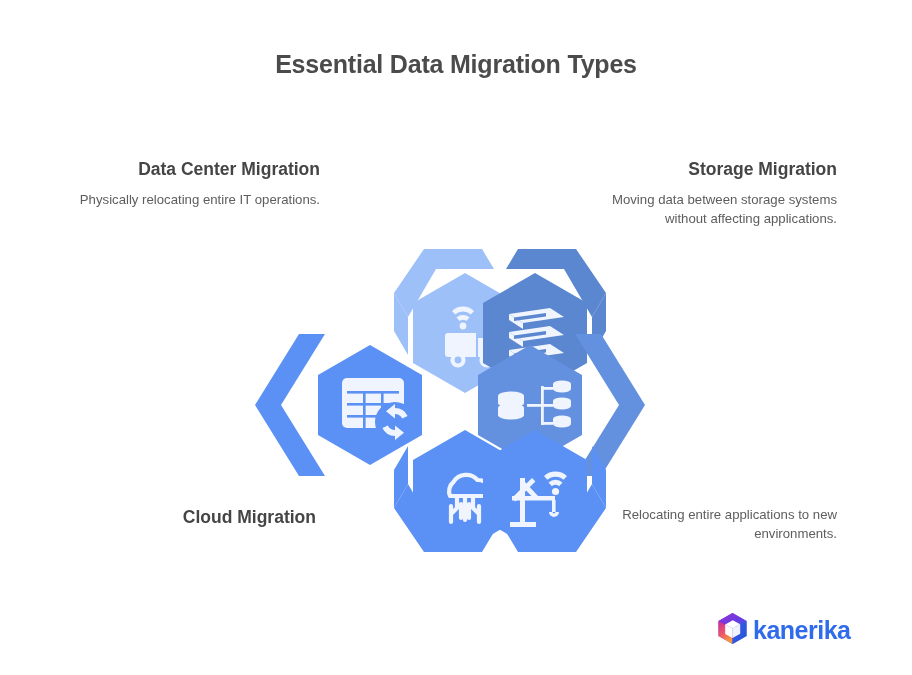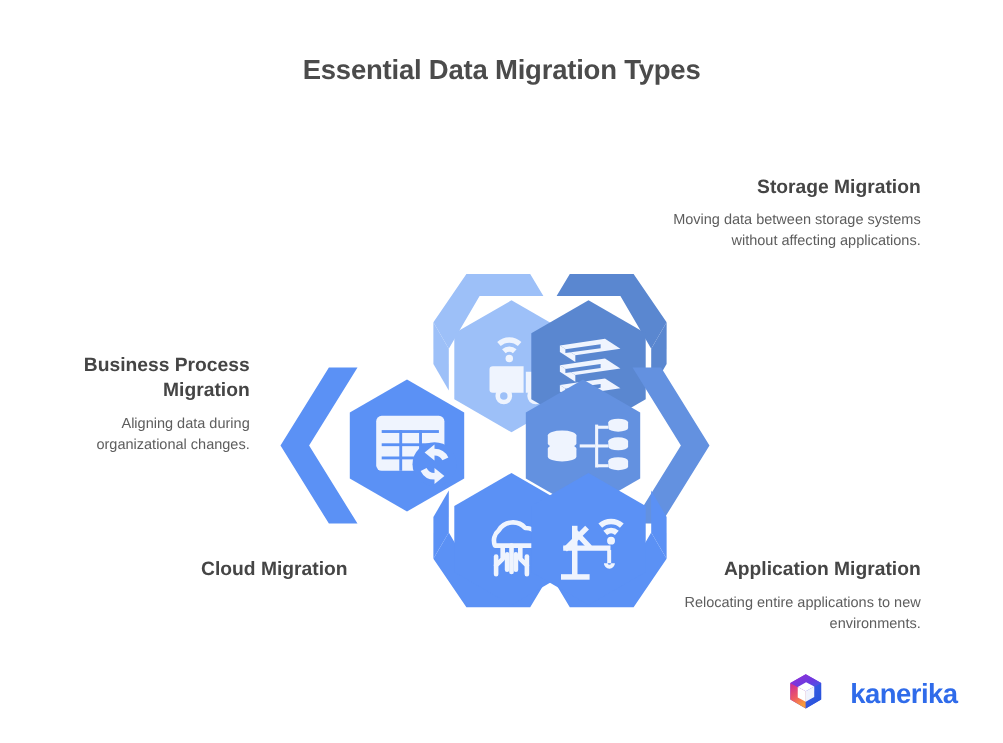--- a/index.html
+++ b/index.html
@@ -50,57 +50,56 @@
 
   
   .cluster{position:absolute;left:250px;top:190px;width:400px;height:370px;}
   .node{position:absolute;width:0;height:0;}
   .node svg{display:block;overflow:visible;}
 
   
   .logo{
     position:absolute;
     left:717px;top:612px;
-    display:flex;align-items:center;gap:25px;
+    display:flex;align-items:center;gap:5px;
   }
   .logo-text{
     font-size:25px;
     font-weight:bold;
     color:#2f6bea;
     letter-spacing:-0.5px;
     line-height:1;
   }
 </style>
 </head>
 <body>
 
 <div class="page">
 
   <div class="title">Essential Data Migration Types</div>
 
+  <div class="block r" id="blk-datacenter">
+    <p class="hd">Data Center Migration</p>
+    <p class="bd">Physically relocating entire IT operations.</p>
+  </div>
 
   <div class="block l" id="blk-storage">
     <p class="hd">Storage Migration</p>
     <p class="bd">Moving data between storage systems without affecting applications.</p>
   </div>
 
-  <div class="block r" id="blk-business">
-    <p class="hd">Business Process Migration</p>
-    <p class="bd">Aligning data during organizational changes.</p>
-  </div>
 
   <div class="block l" id="blk-database">
   </div>
 
   <div class="block r" id="blk-cloud">
     <p class="hd">Cloud Migration</p>
   </div>
 
   <div class="block l" id="blk-application">
-    <p class="hd">Application Migration</p>
     <p class="bd">Relocating entire applications to new environments.</p>
   </div>
 
   <div class="cluster">
 
     <div class="node" style="left:140px;top:55px;">
       <svg width="150" height="160" viewBox="0 0 150 160">
 
         <path d="M34 4 L92 4 L104 24 L46 24 L18 72 L4 48 Z" fill="#9DC0F8"></path>
         <path d="M4 48 L18 72 L18 110 L4 86 Z" fill="#9DC0F8"></path>

